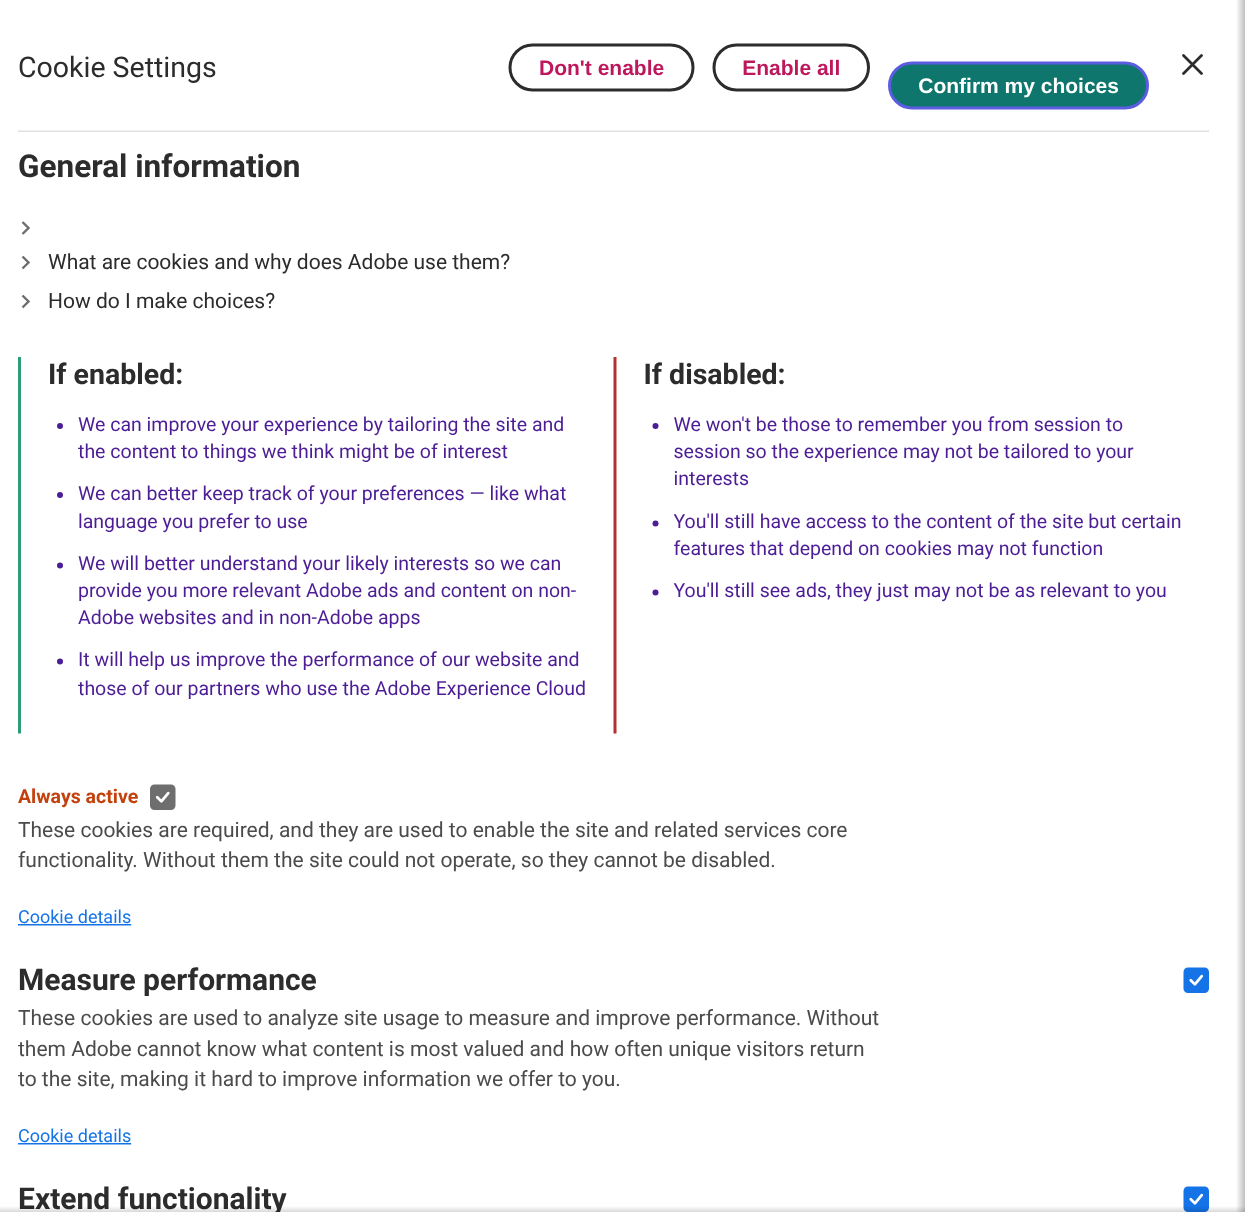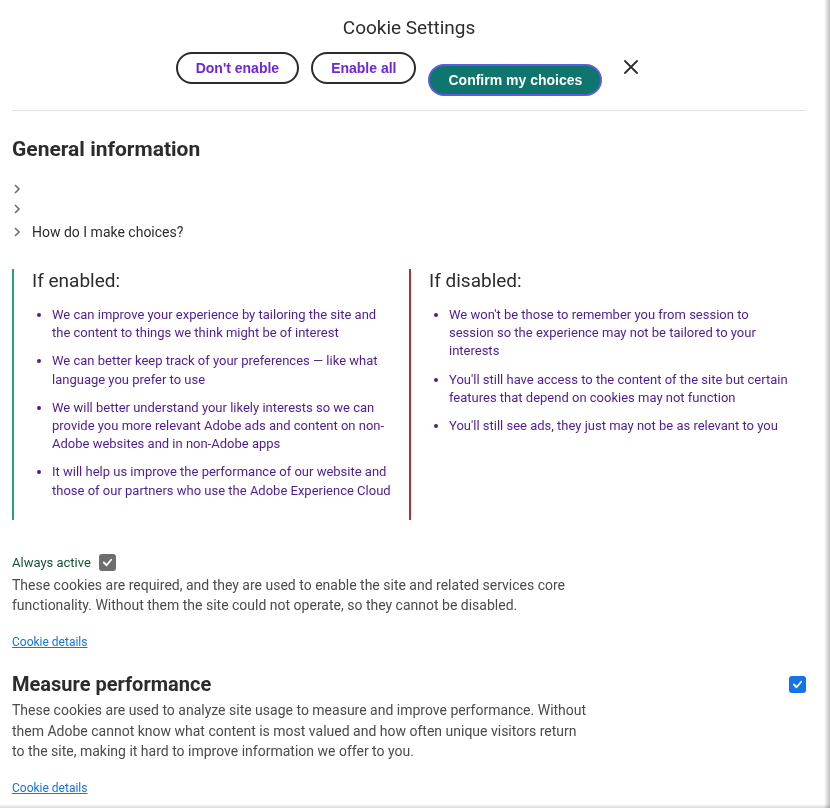--- a/index.html
+++ b/index.html
@@ -16,62 +16,61 @@
       padding: 10px 24px 0 12px;
       height: 100%;
       overflow-y: auto;
     }
     
     .header {
       display: flex;
       align-items: center;
       padding: 6px 0 14px 0;
       border-bottom: 1px solid #e1e1e1;
-      flex-direction: column;
     }
     .dialog-title {
       font-size: 19px;
       font-weight: 400;
       color: #2c2c2c;
       flex: 1;
     }
     .header-buttons {
       display: flex;
       gap: 12px;
       align-items: center;
     }
     .btn {
       border-radius: 16px;
       padding: 6px 18px;
       font-size: 14px;
       font-weight: 600;
       cursor: pointer;
       border: 2px solid #2c2c2c;
       background: #fff;
-      color: #6d28d9;
+      color: #be185d;
     }
     .btn-primary {
       background: #0f766e;
       border-color: #5c5ce0;
       color: #fff;
       margin-top: 25px;
     }
     .close-btn {
       background: none;
       border: none;
       font-size: 20px;
       font-weight: 300;
       cursor: pointer;
       color: #2c2c2c;
       padding: 0 4px;
       margin-left: 6px;
     }
     
     .section {
-      margin-top: 26px;
+      margin-top: 12px;
     }
     .section-heading {
       font-size: 21px;
       font-weight: 700;
       color: #2c2c2c;
       margin-bottom: 18px;
     }
     .accordion-list {
       list-style: none;
     }
@@ -99,21 +98,21 @@
       margin-top: 24px;
     }
     .col {
       flex: 1;
       padding: 0 18px 10px 18px;
     }
     .col-enabled { border-left: 2px solid #2d9d78; }
     .col-disabled { border-left: 2px solid #b53030; }
     .col-heading {
       font-size: 19px;
-      font-weight: 400;
+      font-weight: 700;
       margin-bottom: 14px;
       color: #2c2c2c;
     }
     .col ul {
       list-style: disc;
       padding-left: 20px;
     }
     .col li {
       font-size: 13px;
       line-height: 1.4;
@@ -133,22 +132,22 @@
       font-weight: 700;
       color: #2c2c2c;
     }
     .cat-status {
       display: flex;
       align-items: center;
       gap: 8px;
     }
     .always-active {
       font-size: 13px;
-      font-weight: 400;
-      color: #14532d;
+      font-weight: 700;
+      color: #c2410c;
     }
     .chk {
       width: 17px;
       height: 17px;
       border-radius: 3px;
       display: inline-flex;
       align-items: center;
       justify-content: center;
     }
     .chk-locked { background: #6e6e6e; }
@@ -215,20 +214,21 @@
               <path d="M2 1 L6 5 L2 9" fill="none" stroke="#6e6e6e" stroke-width="1.6"></path>
             </svg>
         </span>
       </li>
       <li class="accordion-item">
         <span class="chevron-right">
           <svg width="8" height="10" viewBox="0 0 8 10">
               <path d="M2 1 L6 5 L2 9" fill="none" stroke="#6e6e6e" stroke-width="1.6"></path>
             </svg>
         </span>
+        <span>What are cookies and why does Adobe use them?</span>
       </li>
       <li class="accordion-item">
         <span class="chevron-right">
           <svg width="8" height="10" viewBox="0 0 8 10">
               <path d="M2 1 L6 5 L2 9" fill="none" stroke="#6e6e6e" stroke-width="1.6"></path>
             </svg>
         </span>
         <span>How do I make choices?</span>
       </li>
     </ul>

